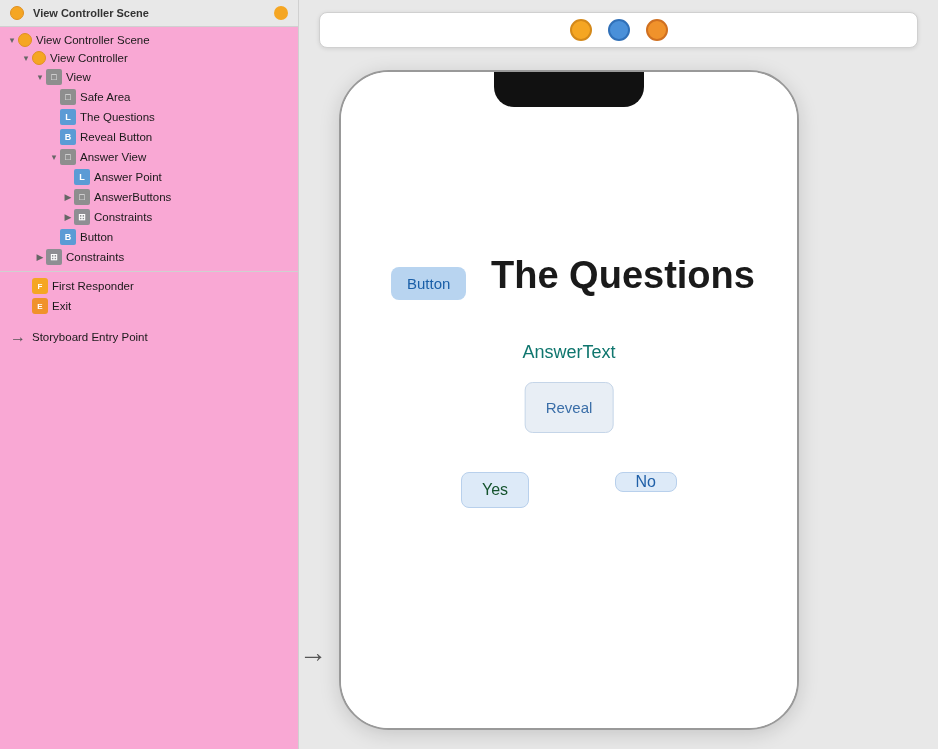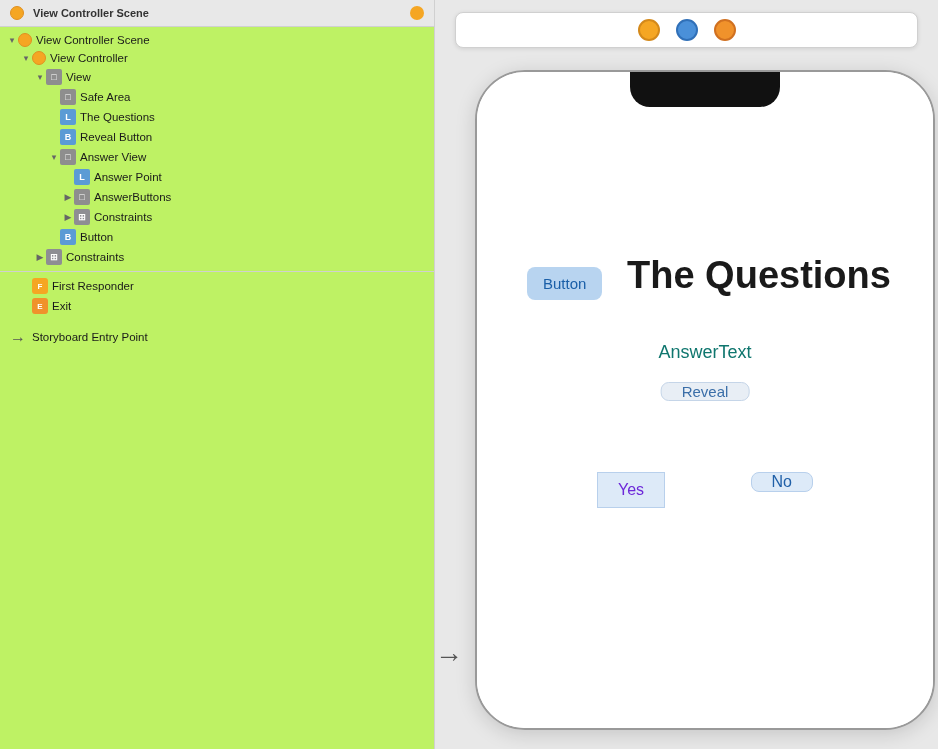--- a/index.html
+++ b/index.html
@@ -7,23 +7,23 @@
       width: 938px;
       height: 749px;
       background: #f0f0f0;
       font-family: -apple-system, BlinkMacSystemFont, 'SF Pro Text', 'Helvetica Neue', sans-serif;
       display: flex;
       overflow: hidden;
     }
 
     
     .left-panel {
-      width: 435px;
+      width: 299px;
       height: 749px;
-      background: #bef264;
+      background: #f9a8d4;
       border-right: 1px solid #d0d0d0;
       overflow: hidden;
       display: flex;
       flex-direction: column;
     }
 
     .scene-header {
       display: flex;
       align-items: center;
       justify-content: space-between;
@@ -270,34 +270,34 @@
 
     .reveal-button {
       position: absolute;
       top: 310px;
       left: 50%;
       transform: translateX(-50%);
       background: #e8eef5;
       color: #3a6ea8;
       border: 1px solid #c5d5e8;
       border-radius: 8px;
-      padding: 0 20px;
+      padding: 16px 20px;
       font-size: 15px;
       cursor: pointer;
       white-space: nowrap;
     }
 
     .yes-button {
       position: absolute;
       top: 400px;
       left: 120px;
       background: #ddeaf8;
-      color: #6d28d9;
+      color: #14532d;
       border: 1px solid #b8d0ec;
-      border-radius: 0;
+      border-radius: 8px;
       padding: 8px 20px;
       font-size: 16px;
       cursor: pointer;
     }
 
     .no-button {
       position: absolute;
       top: 400px;
       right: 120px;
       background: #ddeaf8;

